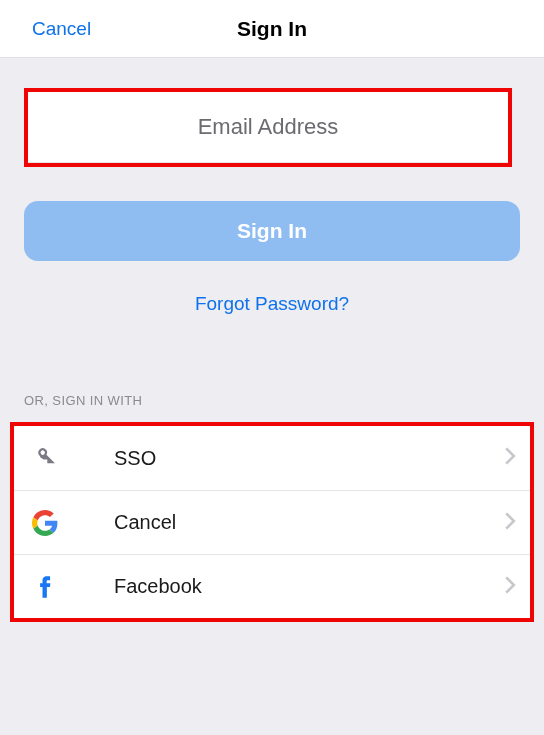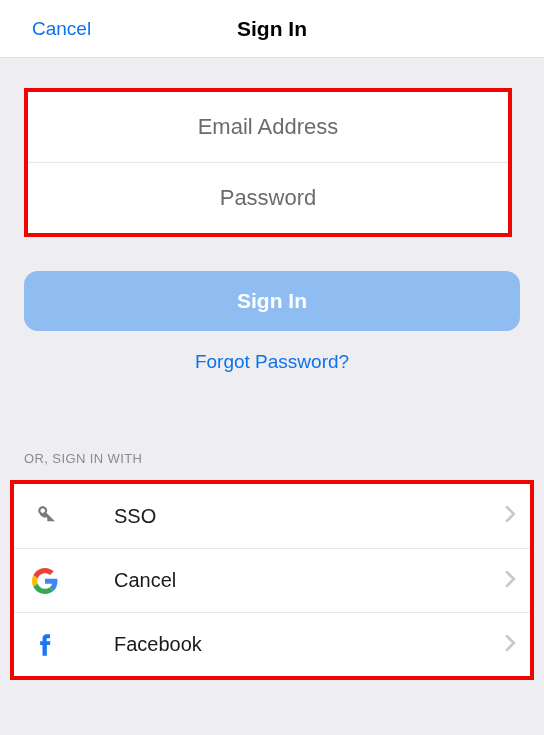--- a/index.html
+++ b/index.html
@@ -70,21 +70,21 @@
       border: none;
       font-size: 21px;
       font-weight: 600;
       display: flex;
       align-items: center;
       justify-content: center;
       cursor: pointer;
     }
     .forgot {
       text-align: center;
-      margin-top: 20px;
+      margin-top: 32px;
       color: #0e72ec;
       font-size: 19px;
       cursor: pointer;
     }
     .or-label {
       margin: 78px 0 0 24px;
       color: #8a8a8f;
       font-size: 13px;
       letter-spacing: 0.4px;
     }
@@ -128,23 +128,20 @@
 <div class="header">
   <div class="cancel">Cancel</div>
   <div class="title">Sign In</div>
 </div>
 
 <div class="form-box">
   <div class="input-row">
     <input class="field" type="text" placeholder="Email Address" style="">
   </div>
   <div class="divider-thin"></div>
-  <div class="input-row">
-    <input class="field" type="password" placeholder="Password" style="">
-  </div>
 </div>
 
 <div class="signin-btn">Sign In</div>
 
 <div class="forgot">Forgot Password?</div>
 
 <div class="or-label">OR, SIGN IN WITH</div>
 
 <div class="providers">
 

